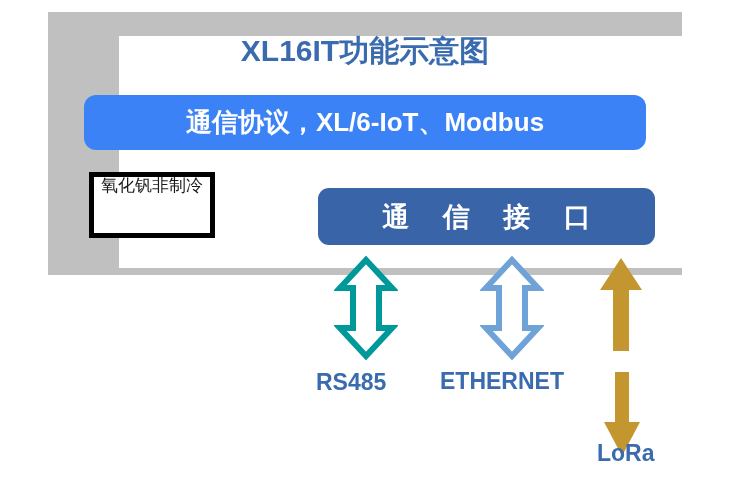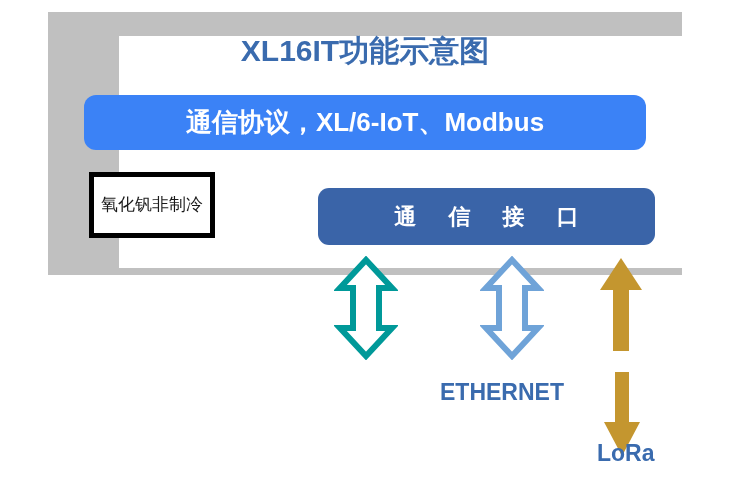--- a/index.html
+++ b/index.html
@@ -79,23 +79,22 @@
   .sensor-box {
     position: absolute;
     left: 89px;
     top: 172px;
     width: 126px;
     height: 66px;
     background: #ffffff;
     border: 5px solid #000000;
     box-sizing: border-box;
     display: flex;
-    flex-direction: row;
+    flex-direction: column;
     align-items: center;
-    justify-content: center;
     line-height: 1.05;
   }
   .sensor-box .sline {
     font-size: 17px;
     color: #1a1a1a;
     font-weight: normal;
     white-space: nowrap;
     font-family: "DejaVu Sans", "Liberation Sans", sans-serif;
   }
 
@@ -105,21 +104,21 @@
     left: 318px;
     top: 188px;
     width: 337px;
     height: 57px;
     background: #3a64a8;
     border-radius: 11px;
     display: flex;
     align-items: center;
     justify-content: center;
     color: #ffffff;
-    font-size: 22px;
+    font-size: 27px;
     font-weight: bold;
     letter-spacing: 13px;
     text-indent: 13px;
     white-space: nowrap;
     box-sizing: border-box;
   }
 
   
   .arrow {
     position: absolute;
@@ -176,18 +175,19 @@
       <path d="M23 2 L44 34 L31 34 L31 95 L15 95 L15 34 L2 34 Z" fill="#c4962f"></path>
     </svg>
   </div>
 
   <div class="arrow" style="left:602px; top:370px;">
     <svg width="40" height="88" viewBox="0 0 40 88">
       <path d="M20 86 L2 52 L13 52 L13 2 L27 2 L27 52 L38 52 Z" fill="#c4962f"></path>
     </svg>
   </div>
 
+  <div class="iface-label" style="left:316px; top:369px;">RS485</div>
 
-  <div class="iface-label" style="left:440px; top:379px;">ETHERNET</div>
+  <div class="iface-label" style="left:440px; top:368px;">ETHERNET</div>
 
   <div class="iface-label" style="left:597px; top:440px;">LoRa</div>
 
 </div>
 
 </body></html>

